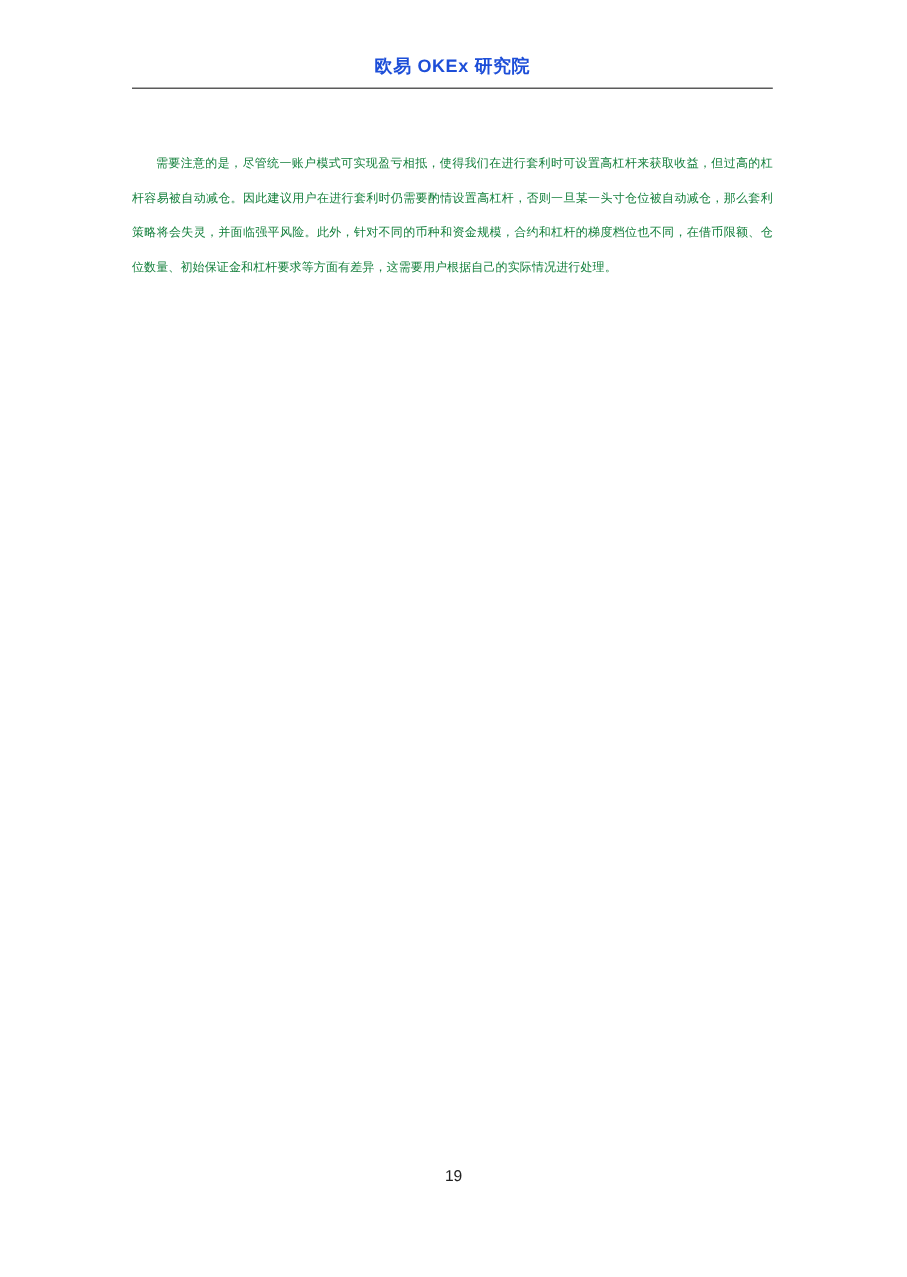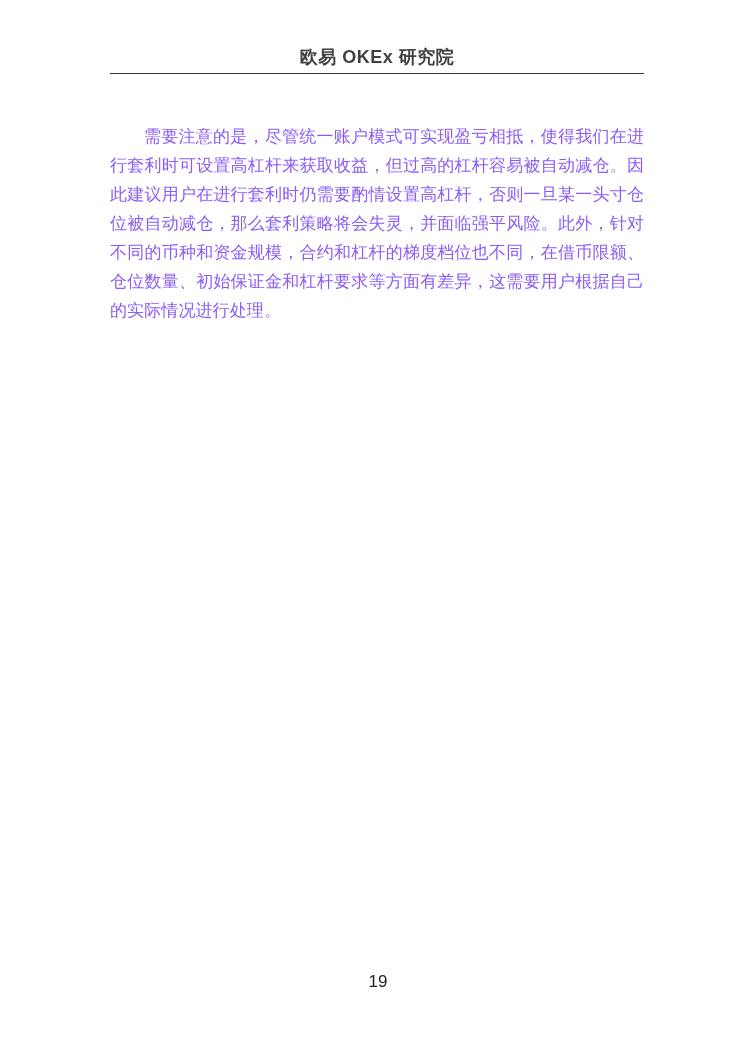--- a/index.html
+++ b/index.html
@@ -22,57 +22,57 @@
     box-sizing: border-box;
   }
   .header {
     position: absolute;
     top: 46px;
     left: 110px;
     width: 534px;
     text-align: center;
   }
   .header-title {
-    font-size: 18px;
+    font-size: 15px;
     font-weight: bold;
     letter-spacing: 0.5px;
-    color: #404040;
+    color: #1d4ed8;
     line-height: 1.3;
   }
   .header-rule {
     position: absolute;
     top: 73px;
     left: 110px;
     width: 534px;
     height: 0;
     border-top: 1.3px solid #333333;
   }
   .content {
     position: absolute;
     top: 122px;
     left: 110px;
     width: 534px;
   }
   p.body-para {
     margin: 0 0 9px 0;
-    font-size: 17px;
+    font-size: 10px;
     line-height: 29px;
     text-align: justify;
     text-justify: inter-ideograph;
     text-indent: 2em;
-    color: #8b5cf6;
+    color: #15803d;
     letter-spacing: 0.1px;
   }
   .page-number {
     position: absolute;
     top: 972px;
     left: 0;
     width: 756px;
     text-align: center;
-    font-size: 17px;
+    font-size: 13px;
     color: #222222;
   }
 </style>
 </head>
 <body>
 
 <div class="page">
 
   <div class="header">
     <div class="header-title">欧易 OKEx 研究院</div>

